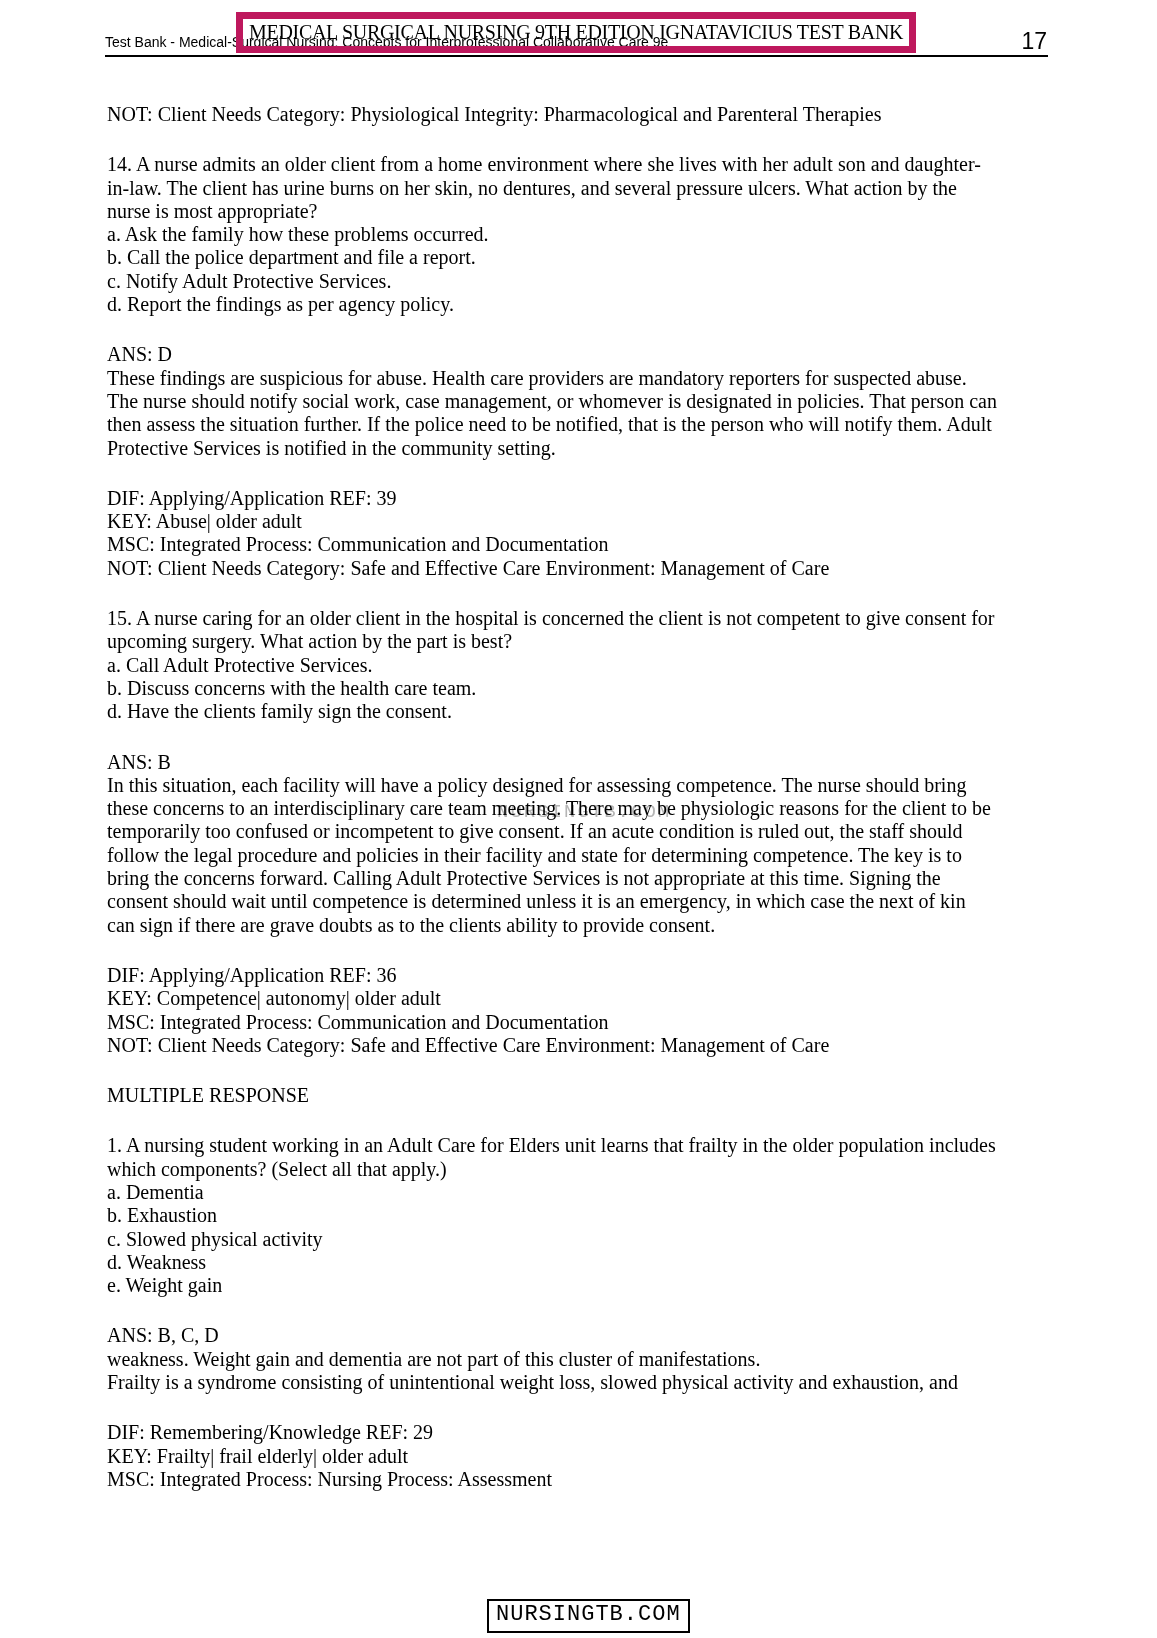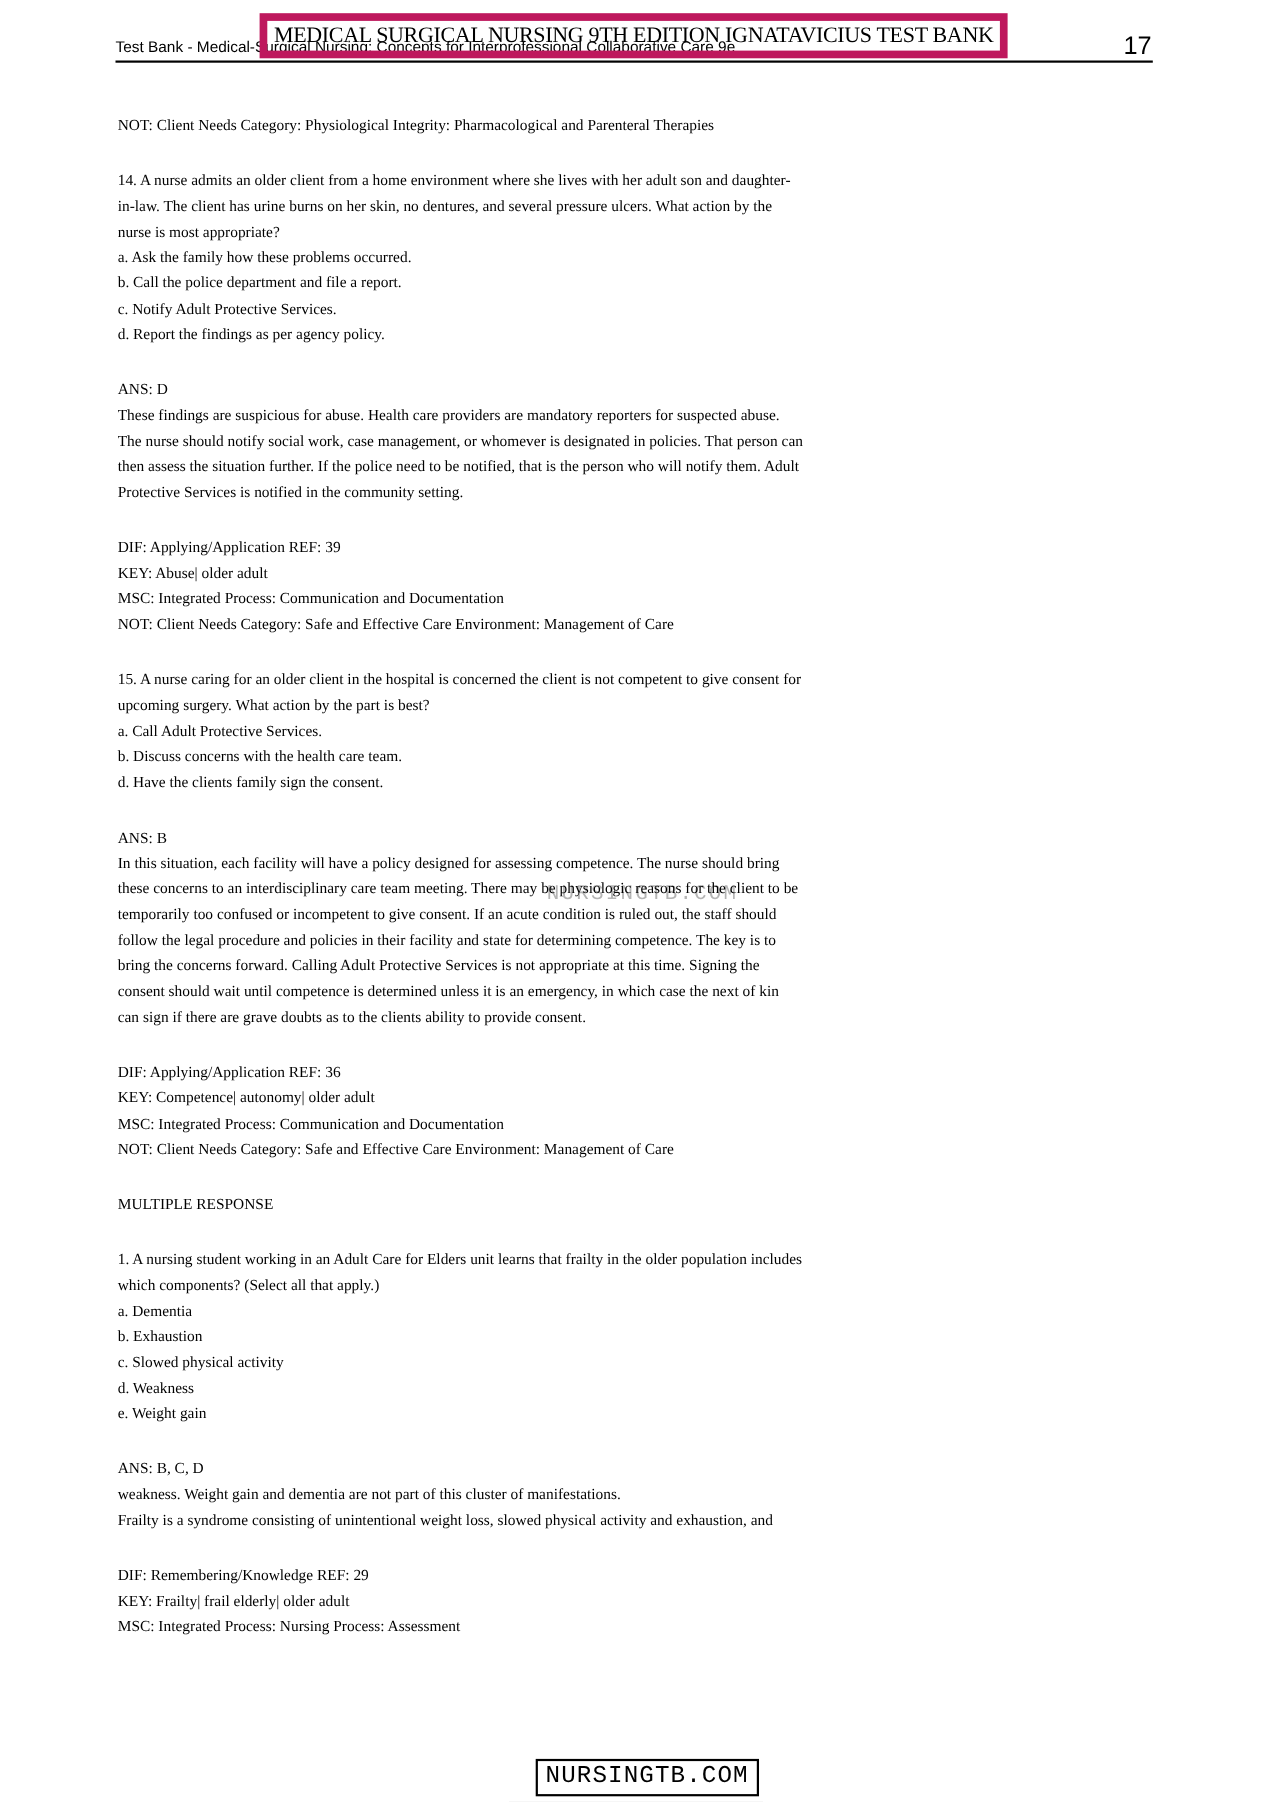--- a/index.html
+++ b/index.html
@@ -40,21 +40,21 @@
   .header-rule {
     position:absolute; left:105px; top:55px;
     width:943px; height:2px; background:#000;
     z-index:2;
   }
 
   
   .body-text {
     position:absolute; left:107px; top:103px;
     width:1040px;
-    font-size:14px; line-height:23.3px;
+    font-size:20px; line-height:23.3px;
     z-index:2;
   }
   .block { margin-bottom:27px; }
   .block:last-child { margin-bottom:0; }
   .line { white-space:pre; }
   .section-heading .line { font-weight:normal; }
 
   
   .watermark {
     position:absolute; left:497px; top:801px;

